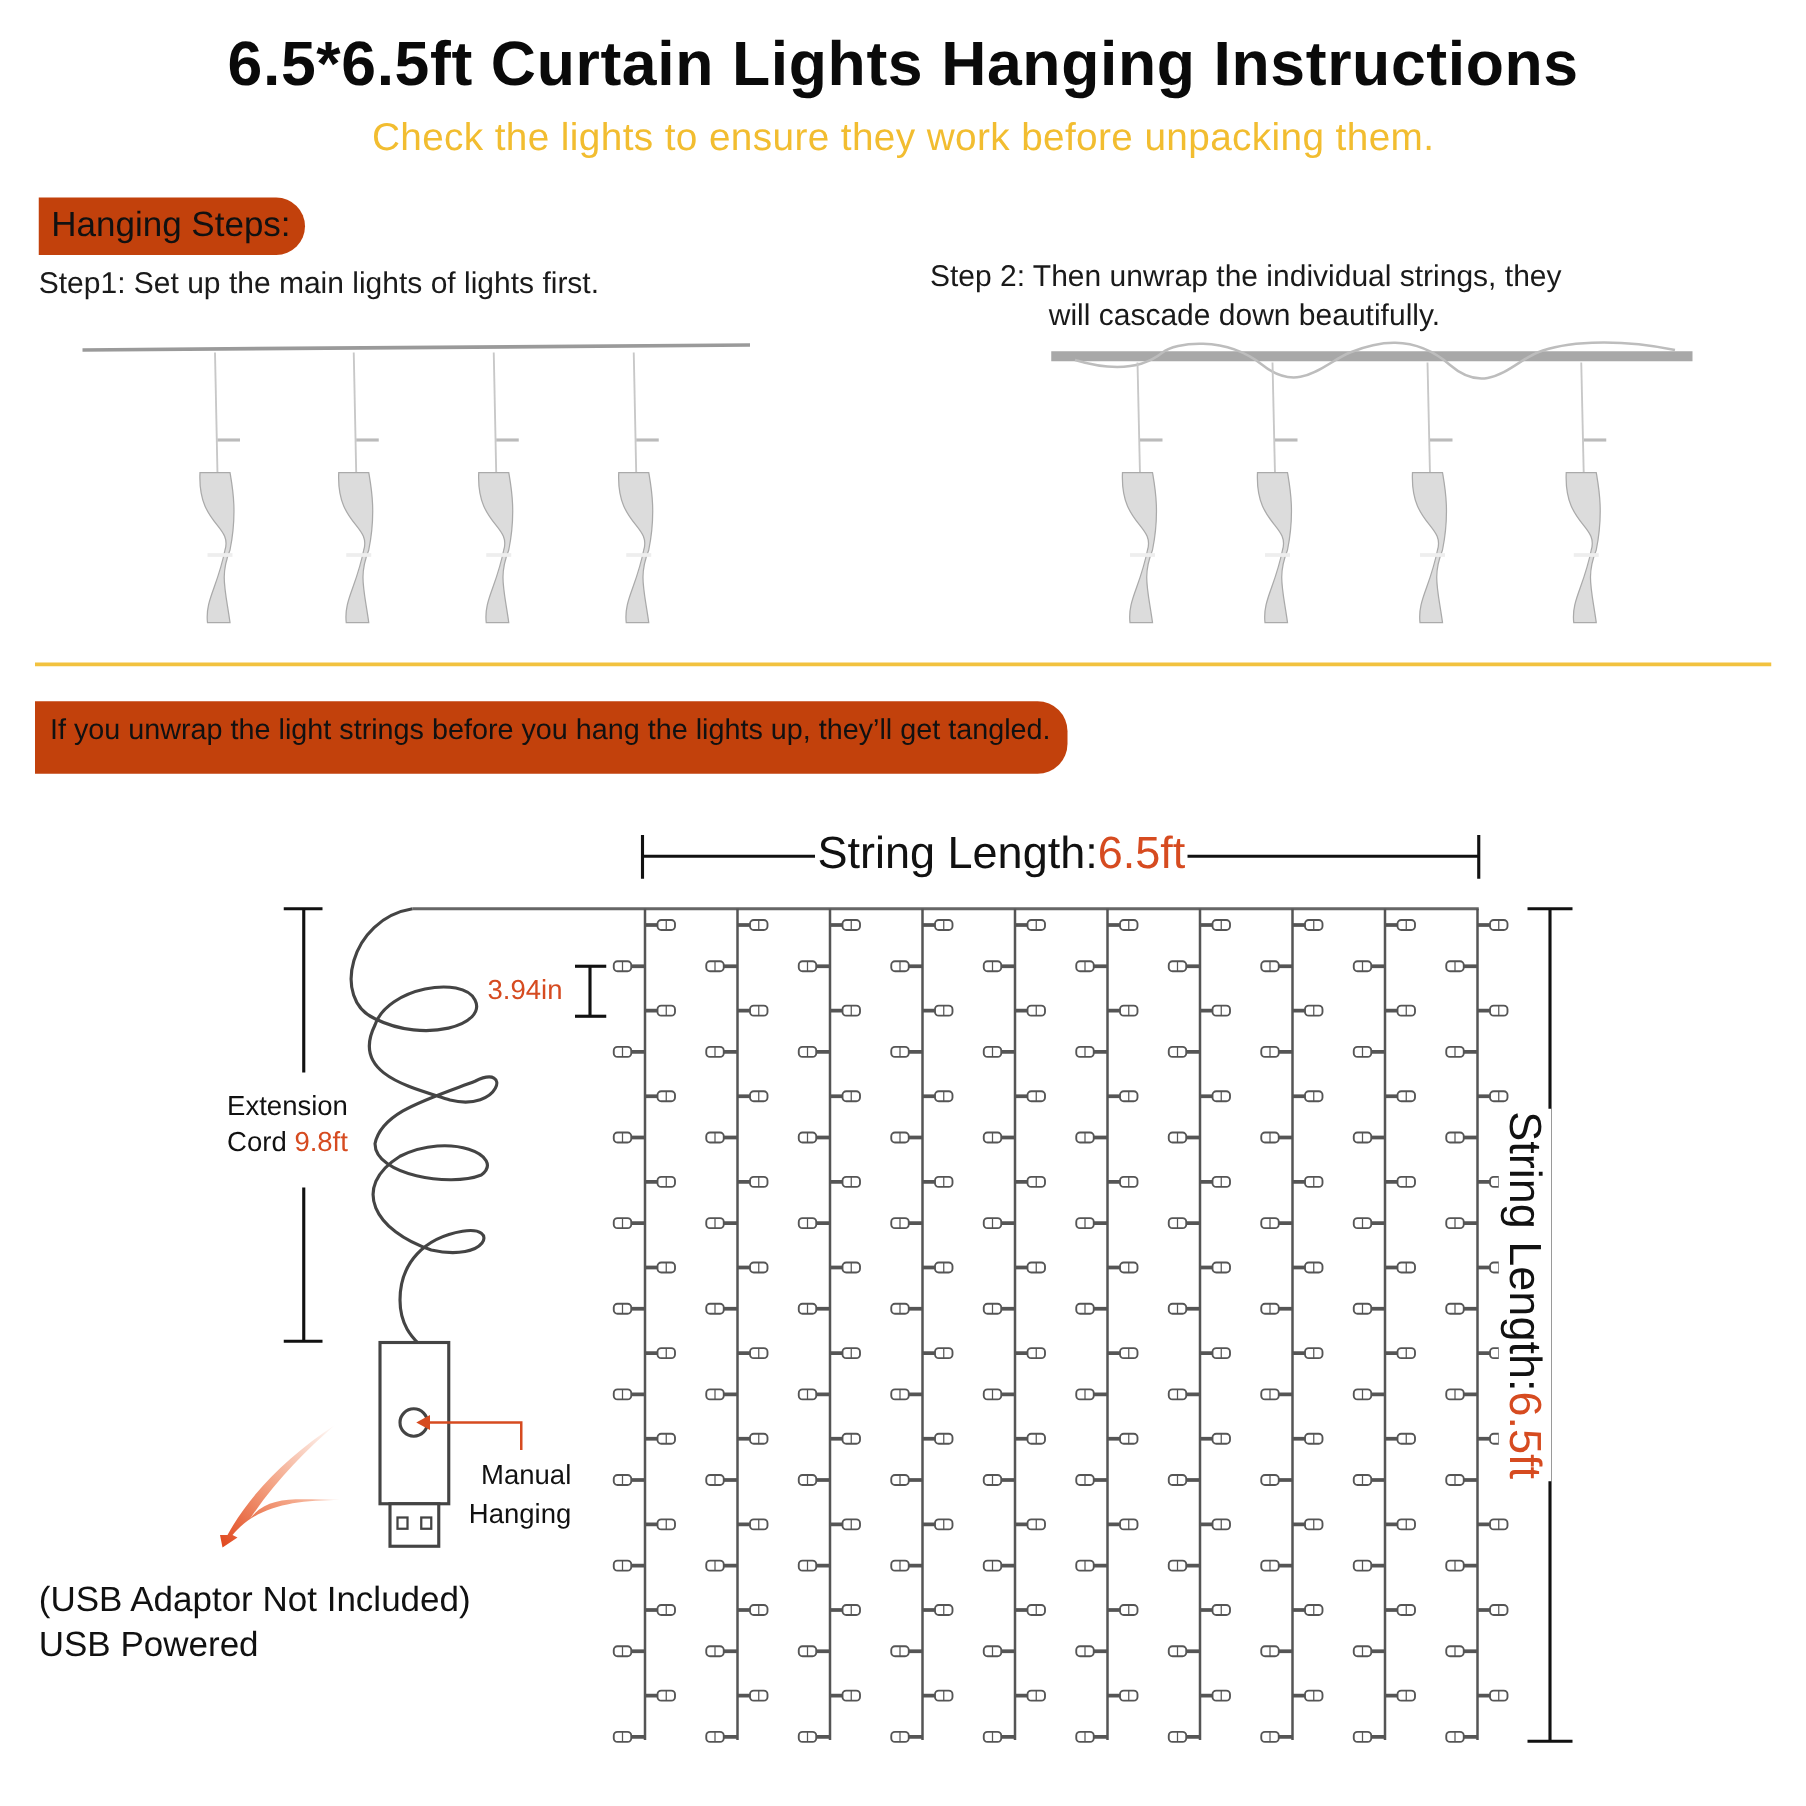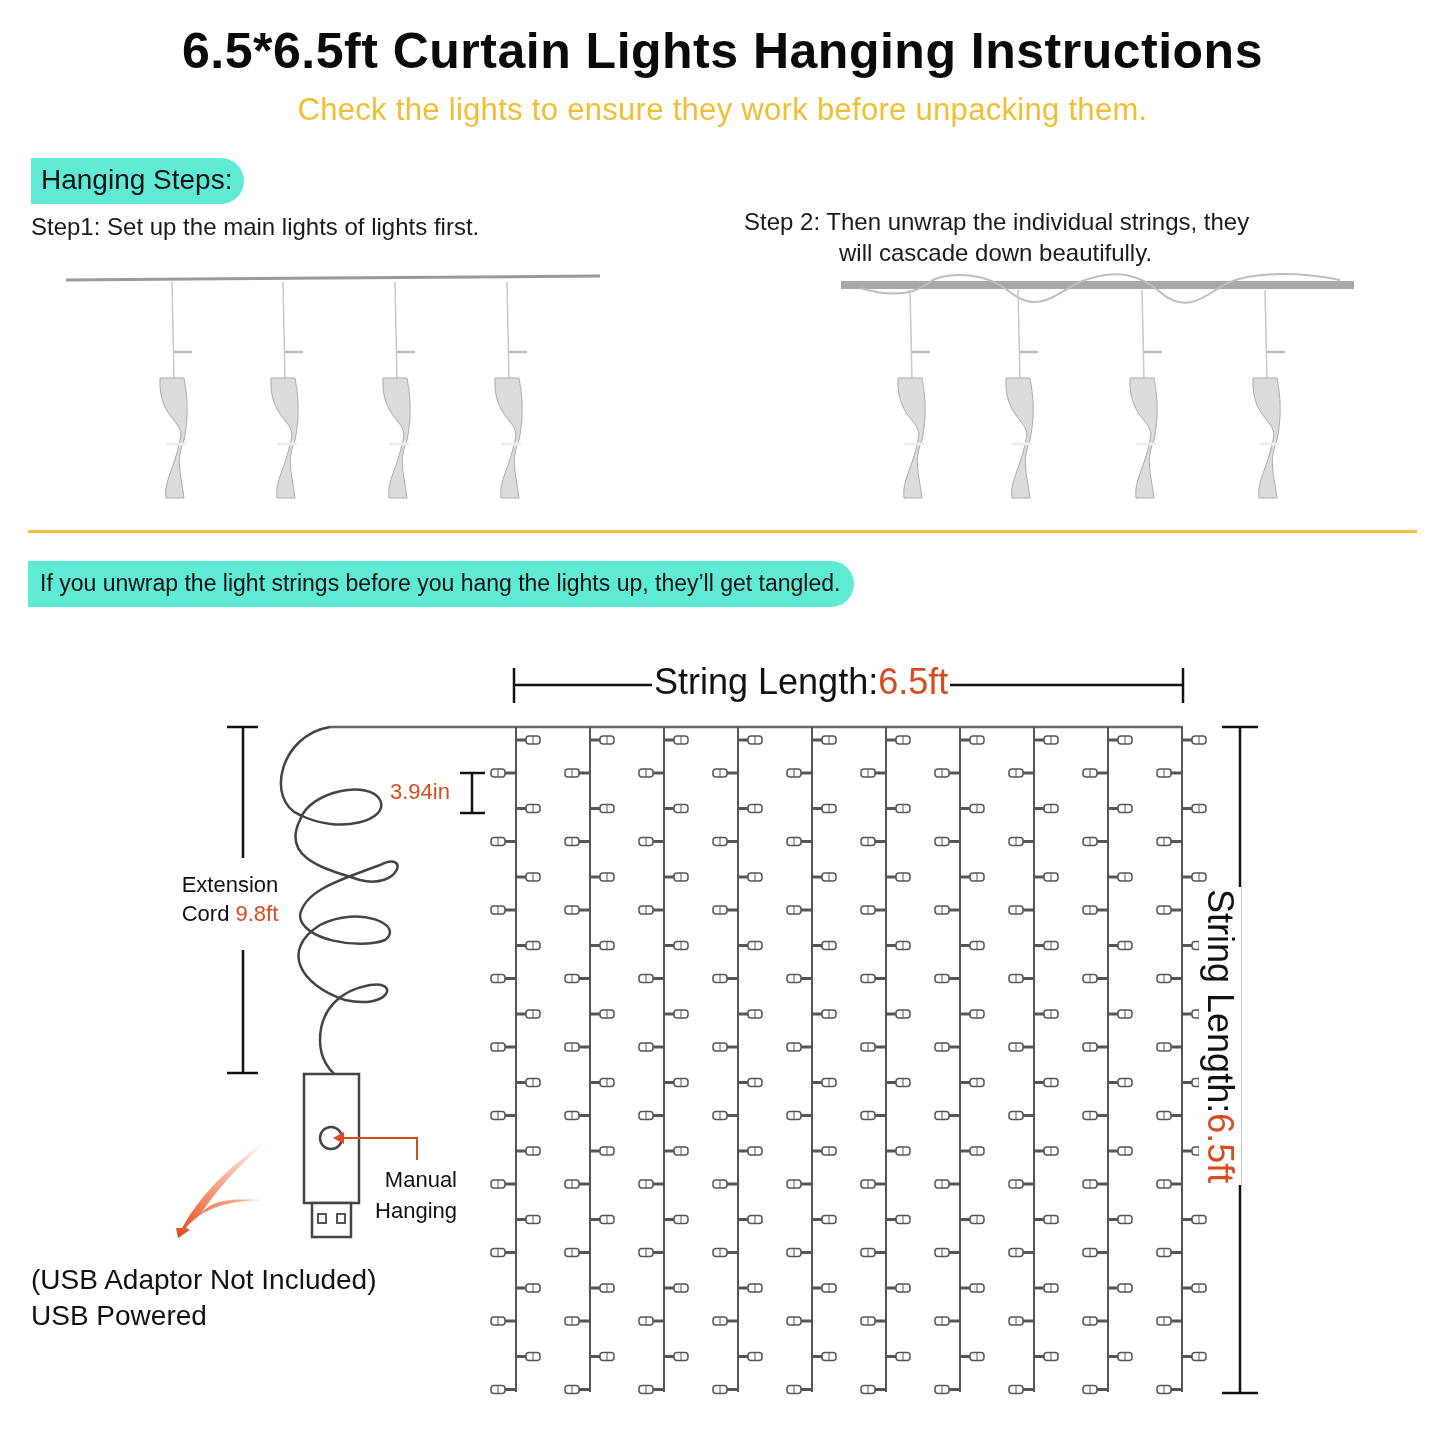--- a/index.html
+++ b/index.html
@@ -1,26 +1,26 @@
 <!DOCTYPE html>
 <html><head>
 <meta charset="utf-8">
 <style>
   html,body{margin:0;padding:0;background:#fff;}
   body{width:1445px;height:1445px;position:relative;overflow:hidden;font-family:"Liberation Sans","DejaVu Sans",sans-serif;color:#111;}
   .abs{position:absolute;}
   .title{left:0;top:22px;width:1445px;text-align:center;font-size:50px;font-weight:bold;letter-spacing:0.5px;color:#0a0a0a;}
   .subtitle{left:0;top:92px;width:1445px;text-align:center;font-size:31px;color:#f2bd30;letter-spacing:0.3px;}
-  .pill{background:#5eead4;border-radius:0 24px 24px 0;color:#111;}
+  .pill{background:#c2410c;border-radius:0 24px 24px 0;color:#111;}
   .steps-pill{left:31px;top:158px;height:46px;padding:0 12px 0 10px;line-height:44px;font-size:28px;font-weight:normal;}
   .step1{left:31px;top:213px;font-size:24px;color:#1a1a1a;}
   .step2{left:744px;top:206px;font-size:24px;color:#1a1a1a;line-height:31px;}
   .step2 .l2{padding-left:95px;display:block;}
   .divider{left:28px;top:530px;width:1389px;height:3px;background:#f2c23f;}
-  .warn-pill{left:28px;top:561px;height:46px;padding:0 14px 0 12px;line-height:45px;font-size:23px;text-align:right;}
+  .warn-pill{left:28px;top:561px;height:46px;padding:0 14px 12px 12px;line-height:45px;font-size:23px;text-align:right;}
   .dim-label{font-size:36px;color:#111;background:#fff;padding:0 2px;}
   .orange{color:#d64b20;}
   .ext-label{left:160px;top:870px;width:140px;text-align:center;font-size:22px;line-height:29px;}
   .spacing-label{left:390px;top:779px;font-size:22px;}
   .manual-label{left:375px;top:1164px;font-size:22px;line-height:31px;text-align:right;width:82px;}
   .usb-label{left:31px;top:1262px;font-size:28px;line-height:36px;}
   .vert-label{left:1241px;top:887px;transform-origin:0 0;transform:rotate(90deg);font-size:36px;white-space:nowrap;background:#fff;padding:0 2px;}
   svg{position:absolute;left:0;top:0;}
 </style>
 </head>

